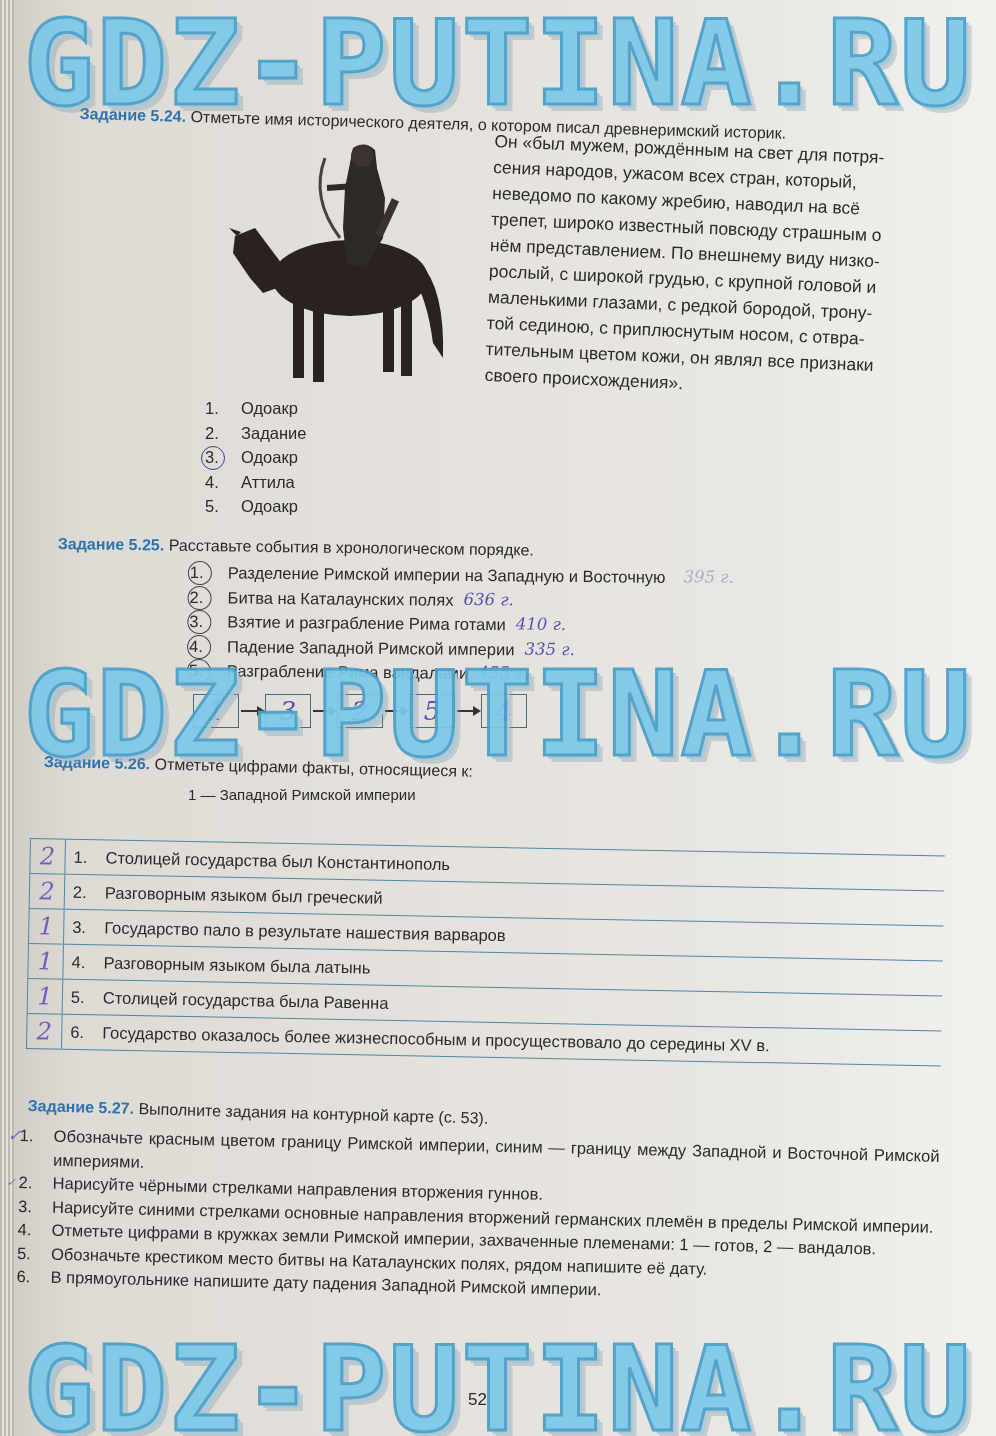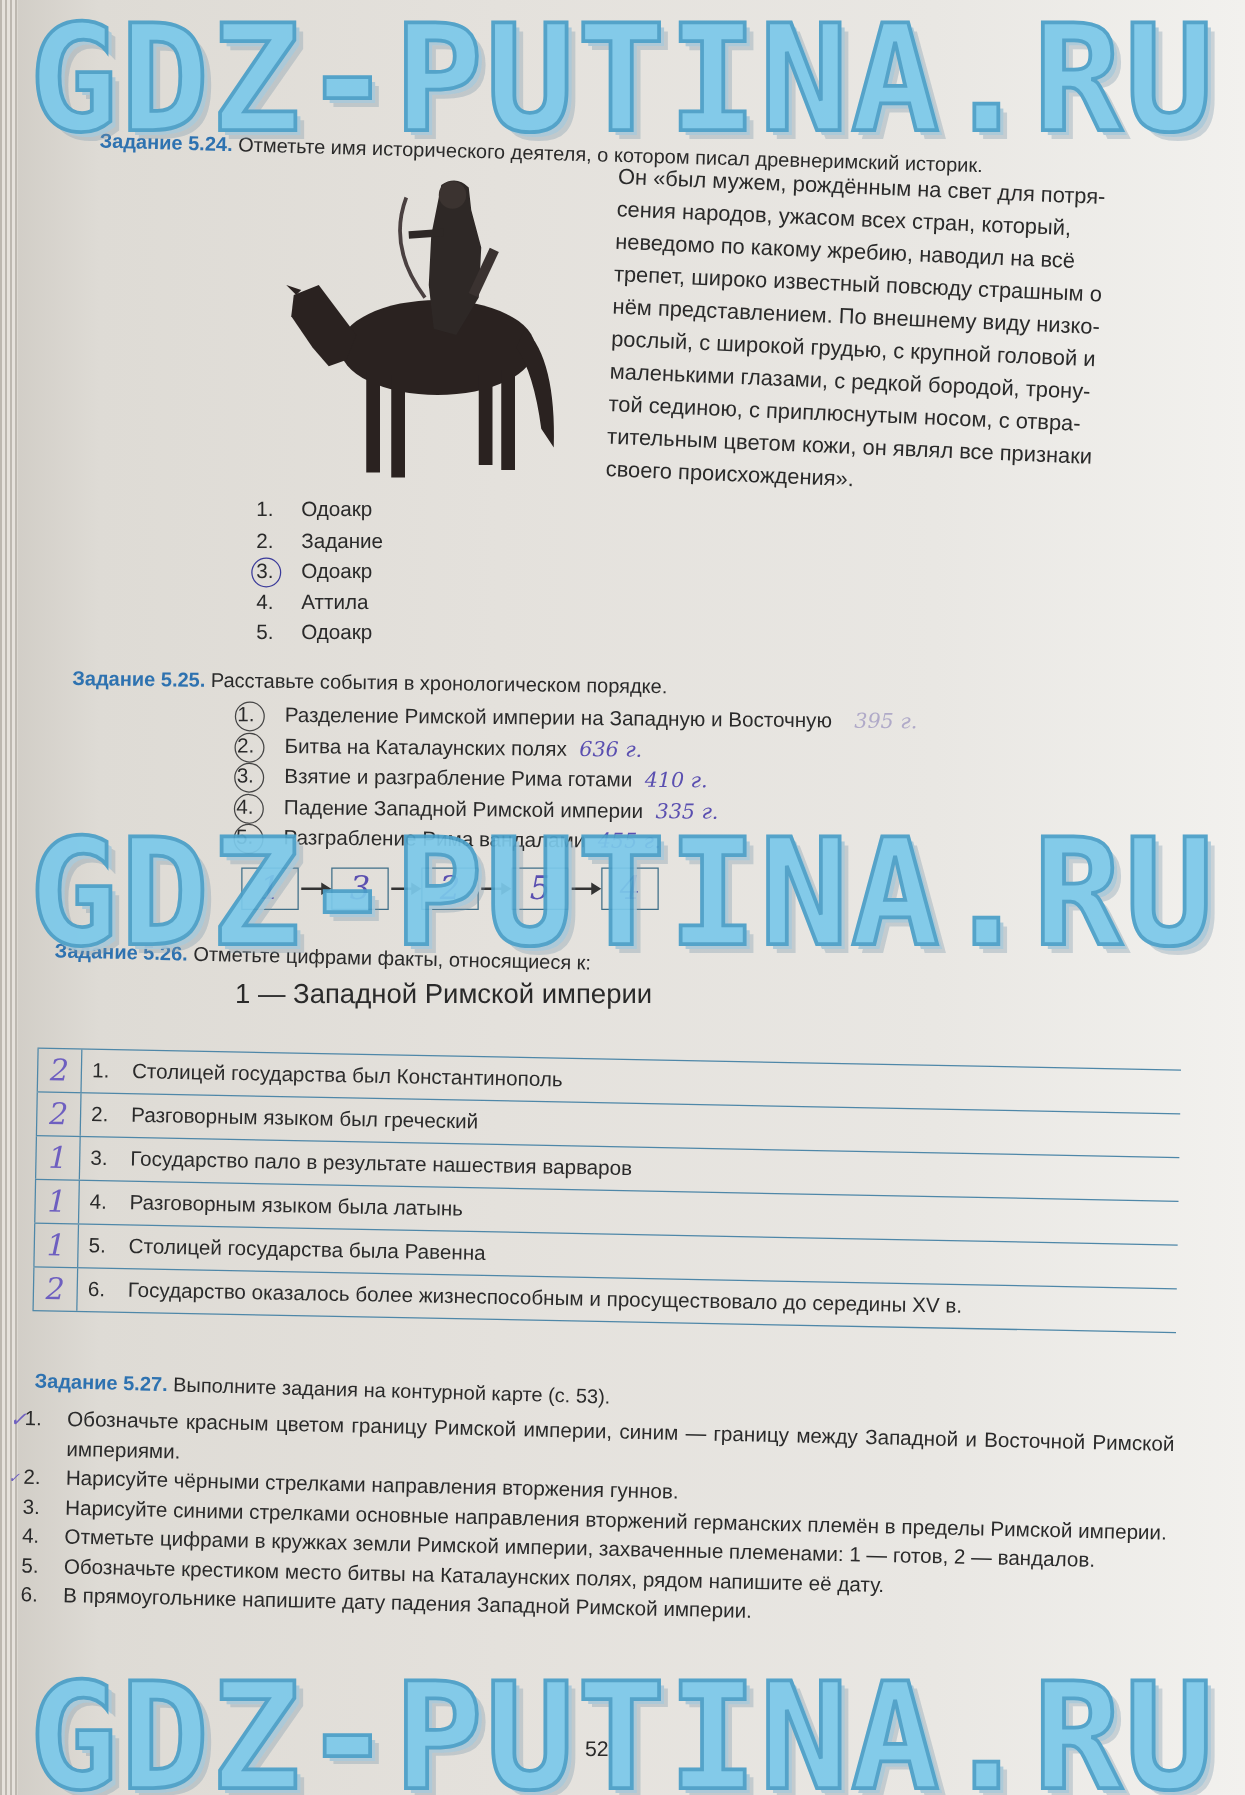--- a/index.html
+++ b/index.html
@@ -60,21 +60,21 @@
   .seq-box {
     width:44px; height:32px; border:1.5px solid #3f6f88;
     display:flex; align-items:center; justify-content:center;
     font-family:"DejaVu Serif", serif; font-style:italic; font-size:26px; color:#5a4fb0;
   }
   .seq-arrow { width:22px; height:2px; background:#333; position:relative; margin:0 2px; }
   .seq-arrow::after {
     content:""; position:absolute; right:-2px; top:-4px;
     border-left:8px solid #333; border-top:5px solid transparent; border-bottom:5px solid transparent;
   }
-  .legend { position:absolute; left:188px; top:782px; font-size:22px; line-height:25px; }
+  .legend { position:absolute; left:188px; top:782px; font-size:15px; line-height:25px; }
   .table {
     position:absolute; left:30px; top:838px; width:915px;
     border-top:1.6px solid #4e87a8;
     transform: rotate(1.1deg); transform-origin:left top;
   }
   .trow { display:flex; border-bottom:1.6px solid #4e87a8; min-height:33px; }
   .tcell-ans {
     width:34px; border-left:1.6px solid #4e87a8; border-right:1.6px solid #4e87a8;
     display:flex; align-items:center; justify-content:center;
     font-family:"DejaVu Serif", serif; font-style:italic; font-size:24px; color:#6e5fc0;

